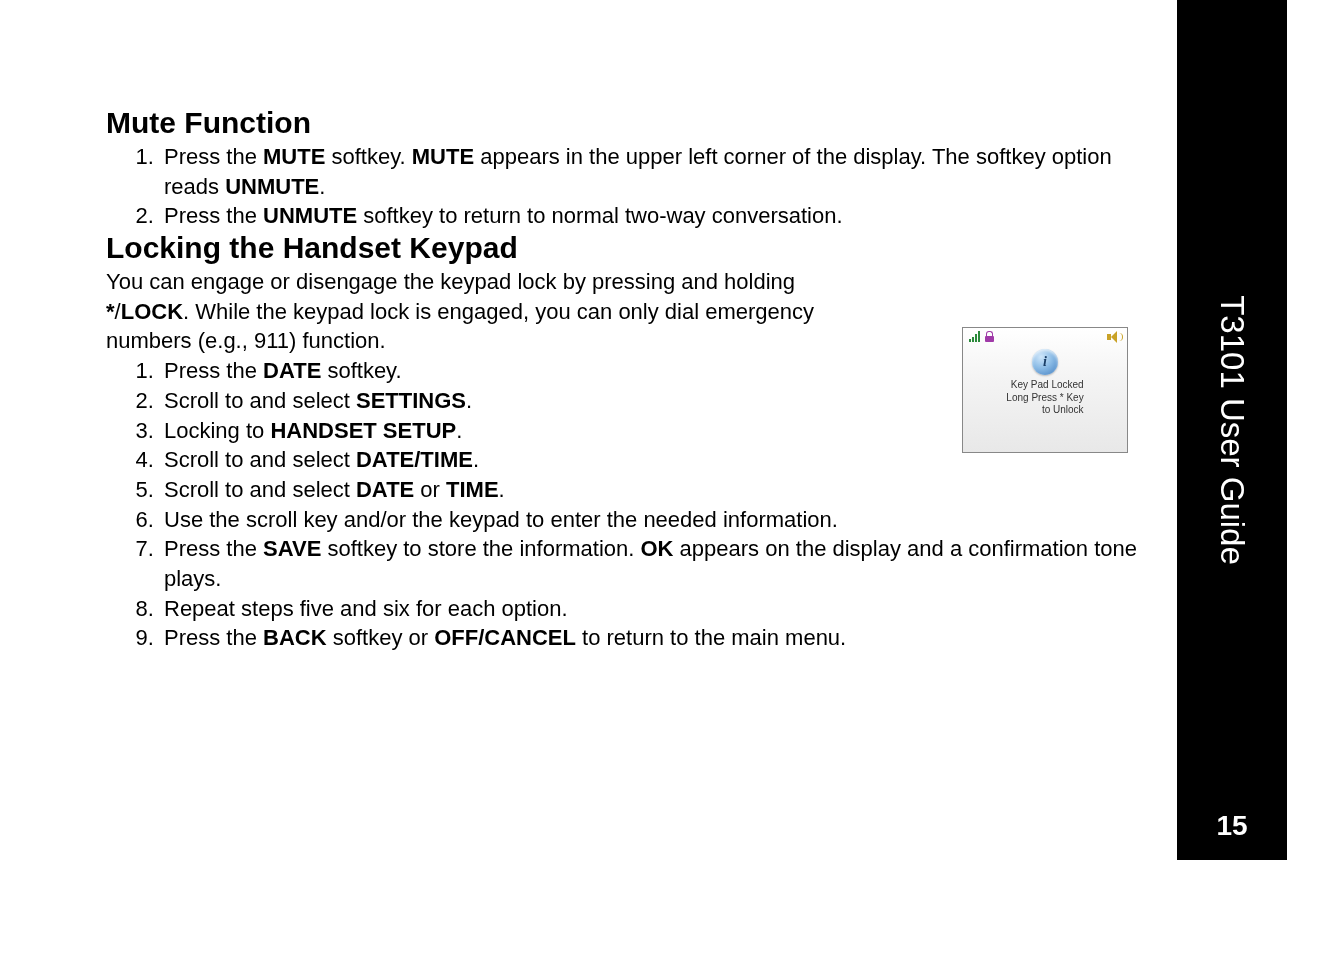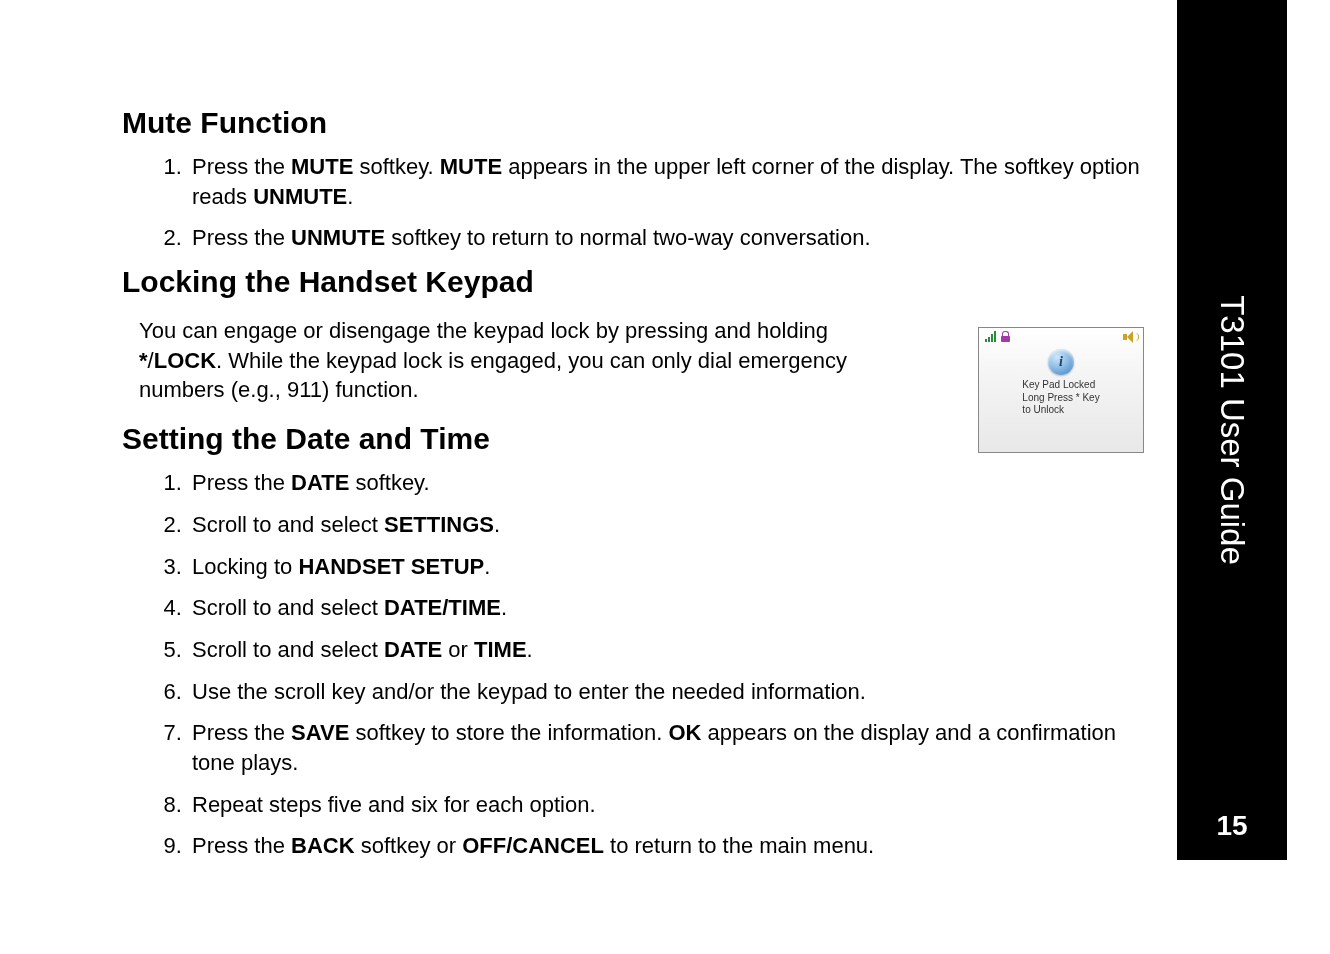--- a/index.html
+++ b/index.html
@@ -8,21 +8,21 @@
     width: 1330px;
     height: 954px;
     background: #ffffff;
     font-family: Arial, Helvetica, sans-serif;
     color: #000000;
     position: relative;
     overflow: hidden;
   }
   .page {
     position: absolute;
-    left: 16px;
+    left: 0;
     top: 0;
     width: 1195px;
     height: 860px;
     background: #ffffff;
   }
   .sidebar {
     position: absolute;
     right: 43px;
     top: 0;
     width: 110px;
@@ -65,35 +65,35 @@
     letter-spacing: 0px;
   }
   h2.gap-top {
   }
   p.note {
     margin: 0 0 6px 0;
     font-size: 22px;
     line-height: 1.35;
   }
   p.body {
-    margin: 17px;
+    margin: 0;
     font-size: 22px;
     line-height: 1.35;
     max-width: 760px;
   }
   ol.steps {
     margin: 0;
     padding: 0 0 0 54px;
     font-size: 22px;
     line-height: 1.35;
     list-style: decimal;
   }
   ol.steps li {
     padding-left: 4px;
-    margin: 12px;
+    margin: 0;
   }
   .bi { font-weight: bold; font-style: italic; }
   .b  { font-weight: bold; }
 
   
   .phone-screen {
     position: absolute;
     left: 962px;
     top: 327px;
     width: 166px;
@@ -129,21 +129,21 @@
     font-family: Georgia, serif;
     font-style: italic;
     font-weight: bold;
     font-size: 14px;
     text-align: center;
     line-height: 26px;
   }
   .phone-text {
     font-size: 10px;
     color: #333333;
-    text-align: left;
+    text-align: right;
     margin-top: 4px;
     line-height: 1.25;
   }
   
   .ic {
     display: inline-block;
   }
   .ic-signal {
     width: 12px;
     height: 11px;
@@ -228,21 +228,20 @@
       <li>
         <span>Press the </span><span class="b">UNMUTE</span><span> softkey to return to normal two-way conversation.</span>
       </li>
     </ol>
 
     <h2 class="gap-top">Locking the Handset Keypad</h2>
     <p class="body">
       <span>You can engage or disengage the keypad lock by pressing and holding </span><span class="b">*</span><span>/</span><span class="b">LOCK</span><span>. While the keypad lock is engaged, you can only dial emergency numbers (e.g., 911) function.</span>
     </p>
 
-    <h2 class="gap-top">Setting the Date and Time</h2>
     <ol class="steps">
       <li><span>Press the </span><span class="b">DATE</span><span> softkey.</span></li>
       <li><span>Scroll to and select </span><span class="b">SETTINGS</span><span>.</span></li>
       <li><span>Locking to </span><span class="b">HANDSET SETUP</span><span>.</span></li>
       <li><span>Scroll to and select </span><span class="b">DATE/TIME</span><span>.</span></li>
       <li><span>Scroll to and select </span><span class="b">DATE</span><span> or </span><span class="b">TIME</span><span>.</span></li>
       <li>Use the scroll key and/or the keypad to enter the needed information.</li>
       <li><span>Press the </span><span class="b">SAVE</span><span> softkey to store the information. </span><span class="b">OK</span><span> appears on the display and a confirmation tone plays.</span></li>
       <li>Repeat steps five and six for each option.</li>
       <li><span>Press the </span><span class="b">BACK</span><span> softkey or </span><span class="b">OFF/CANCEL</span><span> to return to the main menu.</span></li>

